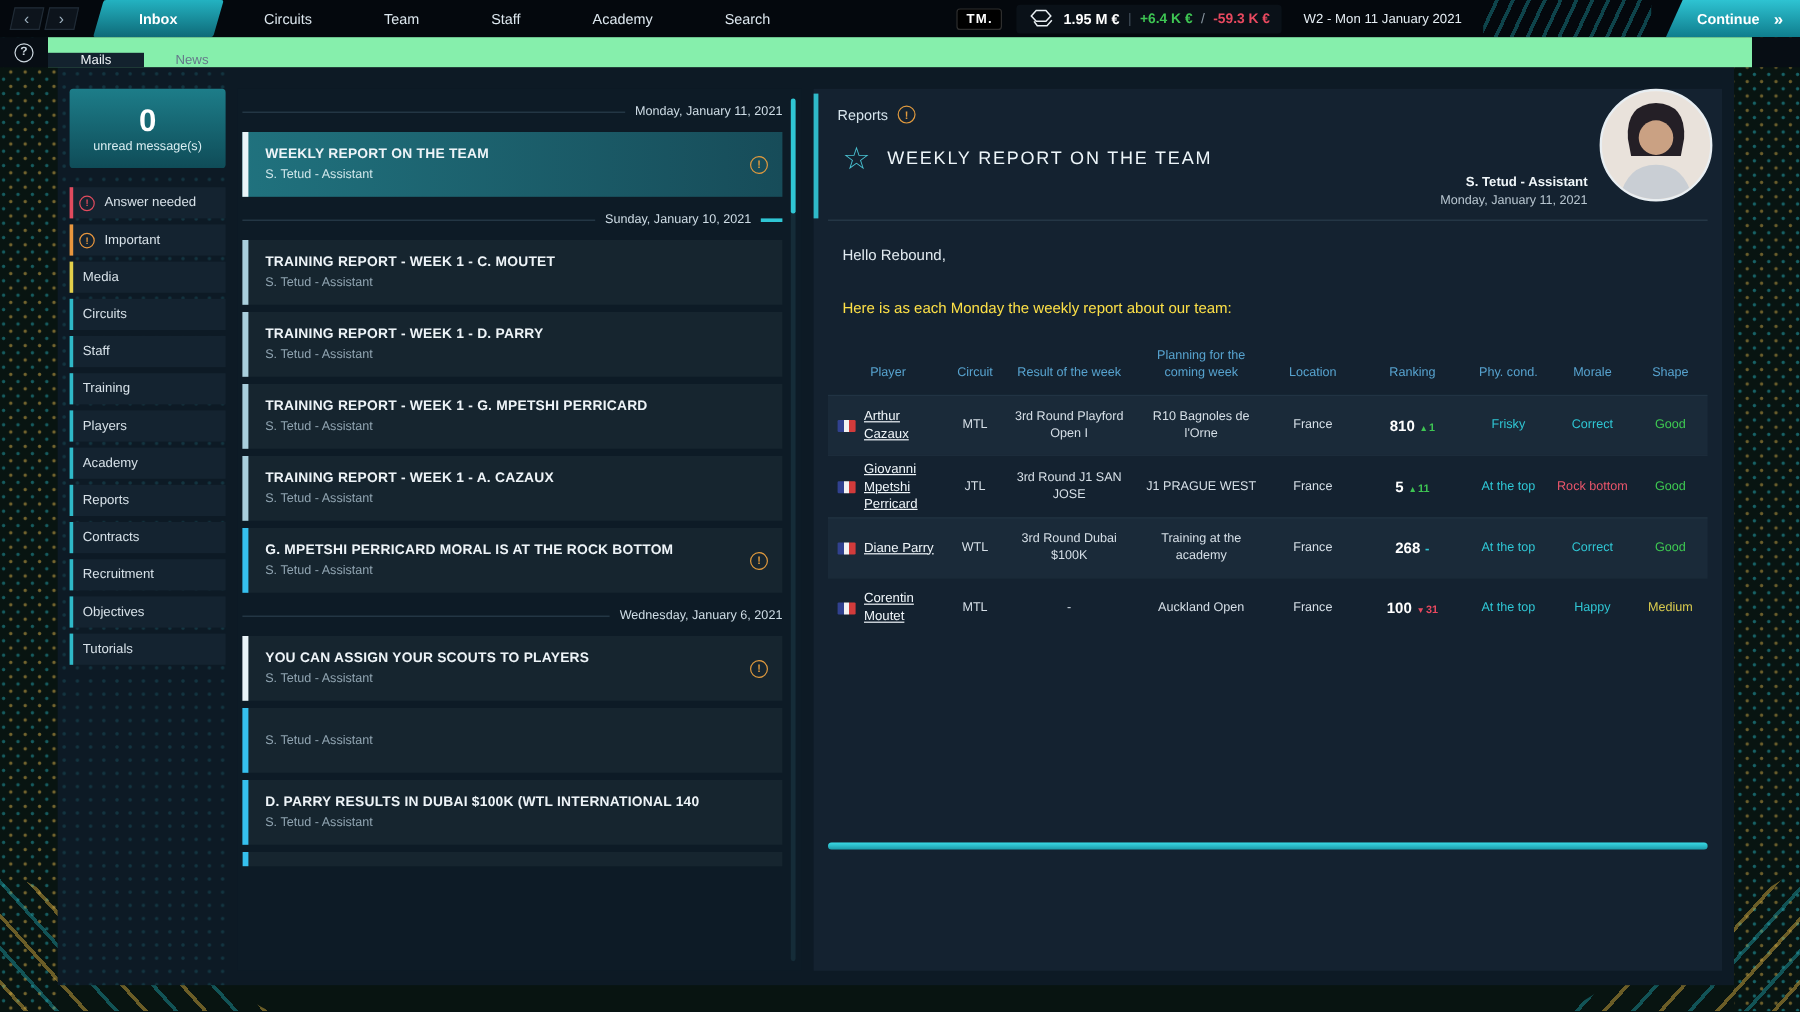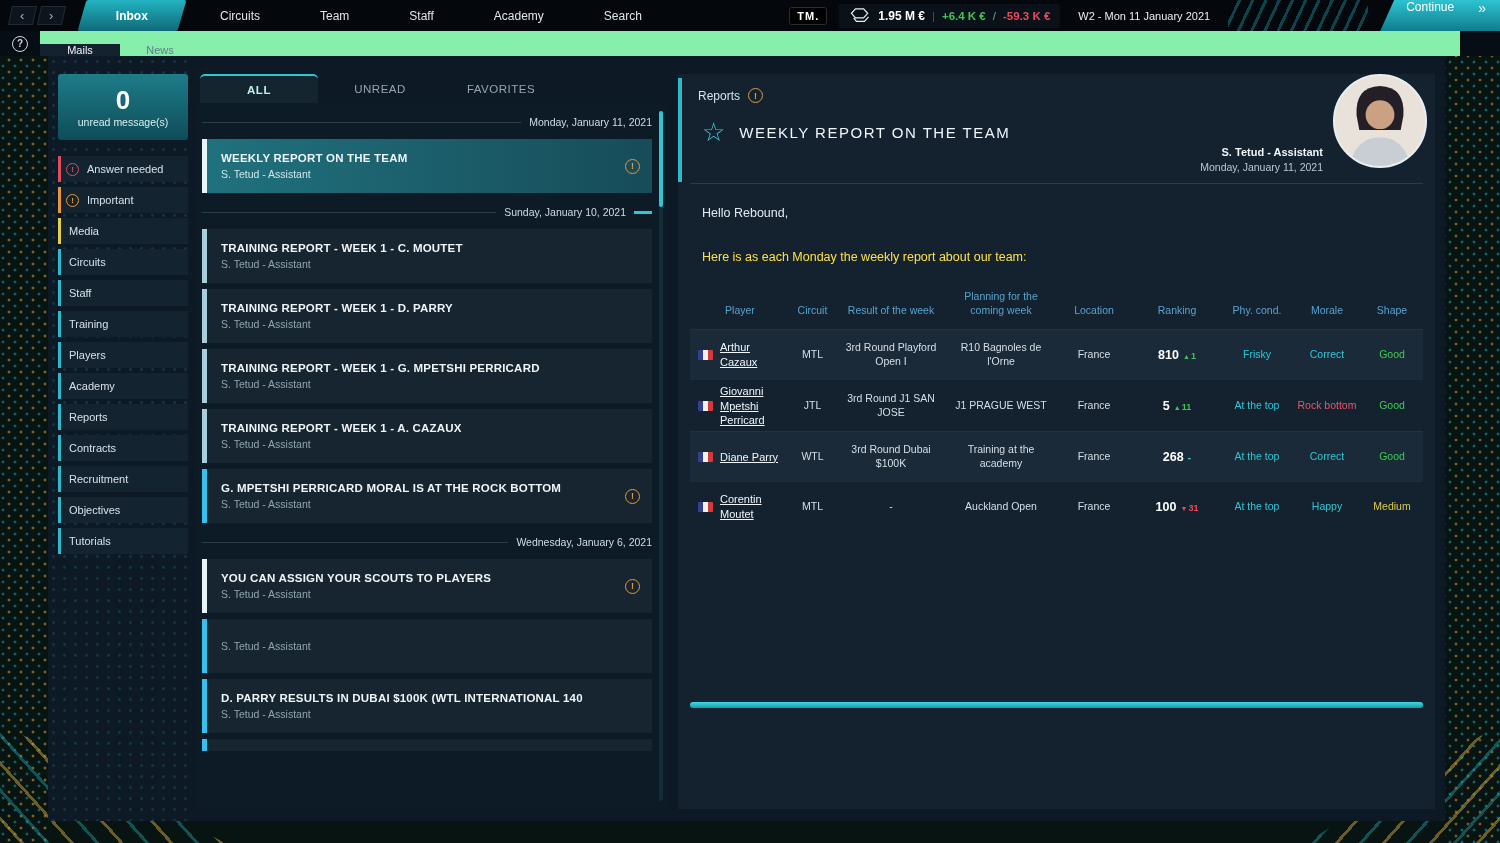--- a/index.html
+++ b/index.html
@@ -35,21 +35,21 @@
   .top-right{margin-left:auto;display:flex;align-items:center;gap:12px}
   .tm-logo{background:#000;border:1px solid #2e2e2e;border-radius:3px;color:#fff;font-weight:bold;font-size:11px;padding:2px 7px;letter-spacing:1px}
   .money{display:flex;align-items:center;gap:7px;background:#0a1118;border-radius:3px;padding:3px 10px;font-size:11.5px}
   .money .bal{font-weight:bold;color:#fff;font-size:12px;white-space:nowrap}
   .money .divider{color:#44525e}
   .inc{color:#3ec553;font-weight:bold;white-space:nowrap}
   .exp{color:#e8495f;font-weight:bold;white-space:nowrap}
   .slash{color:#8a97a2}
   .week{font-size:11px;color:#e6eef4;white-space:nowrap;padding:0 6px}
   .top-stripes{width:140px;height:100%;background:repeating-linear-gradient(115deg,transparent 0 9px,rgba(26,140,150,.45) 9px 12px)}
-  .continue-btn{height:100%;display:flex;gap:24px;padding:0 16px 0 26px;background:linear-gradient(180deg,#2ec3d2,#0f7d8d);clip-path:polygon(14px 0,100% 0,100% 100%,0 100%);color:#fff;font-weight:normal;font-size:12px;cursor:pointer}
+  .continue-btn{height:100%;display:flex;align-items:center;gap:12px;padding:0 16px 0 26px;background:linear-gradient(180deg,#2ec3d2,#0f7d8d);clip-path:polygon(14px 0,100% 0,100% 100%,0 100%);color:#fff;font-weight:bold;font-size:12px;cursor:pointer}
   .continue-btn .chev{font-size:14px;letter-spacing:-2px}
 
   
   .subbar{position:absolute;top:31px;left:0;right:0;height:25px;background:#070d14;display:flex;align-items:stretch;z-index:6}
   .help-btn{width:40px;display:flex;align-items:center;justify-content:center;cursor:pointer}
   .help-circle{width:16px;height:16px;border:1.5px solid #cdd8e0;border-radius:50%;color:#cdd8e0;font-size:10px;font-weight:bold;display:flex;align-items:center;justify-content:center}
   .sub-tabs{display:flex;align-items:flex-end;flex:1;background:#86efac;margin-right:40px}
   .sub-tab{width:80px;display:flex;align-items:center;justify-content:center;font-size:11px;color:#65788a;cursor:pointer}
   .sub-tab.active{background:#13222e;color:#f0f5f8}
 
@@ -262,25 +262,20 @@
           <span class="cat-label">Objectives</span>
         </div>
         <div class="cat">
           <span class="bar"></span>
           <span class="cat-label">Tutorials</span>
         </div>
       </div>
     </aside>
 
     <section class="mail-panel">
-      <div class="mail-tabs">
-        <div class="mtab active">ALL</div>
-        <div class="mtab">UNREAD</div>
-        <div class="mtab">FAVORITES</div>
-      </div>
       <div class="mail-list">
         <div class="vscroll">
             <div class="thumb"></div>
           </div>
 
         <div class="date-sep">
           <span class="line"></span>
           <span class="dtext">Monday, January 11, 2021</span>
         </div>
         <div class="mail selected">

